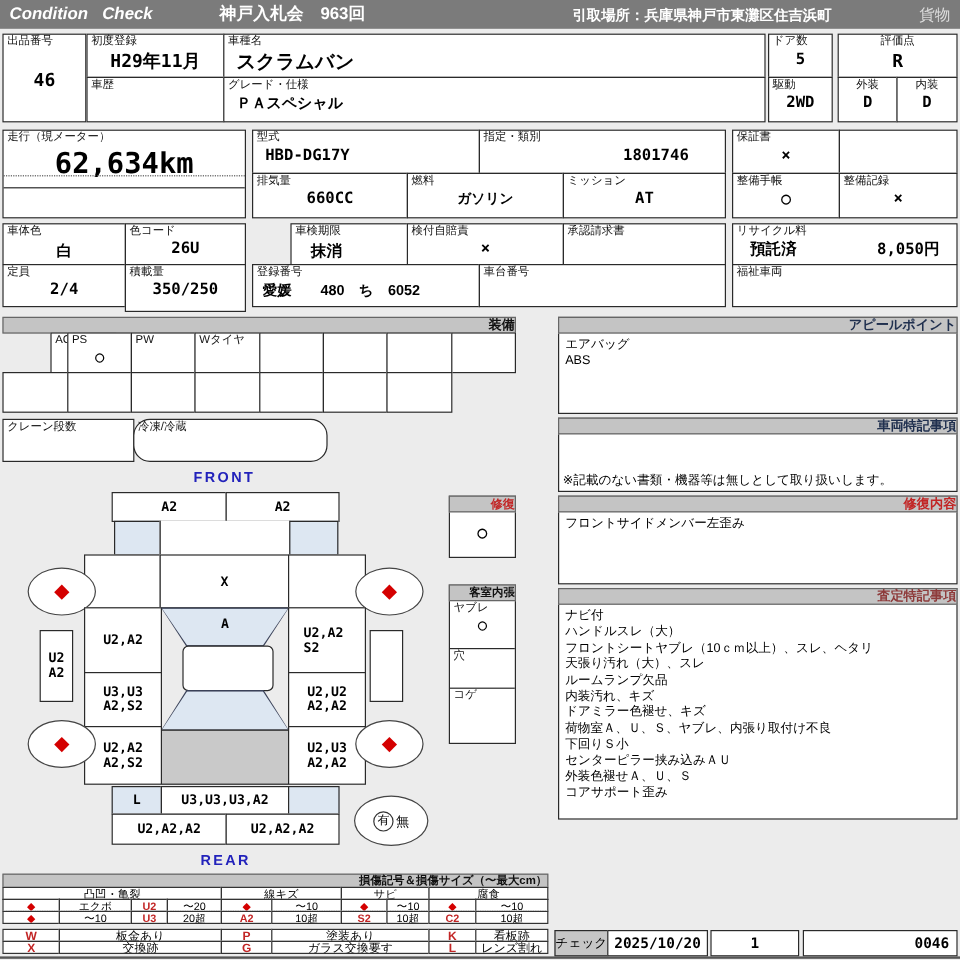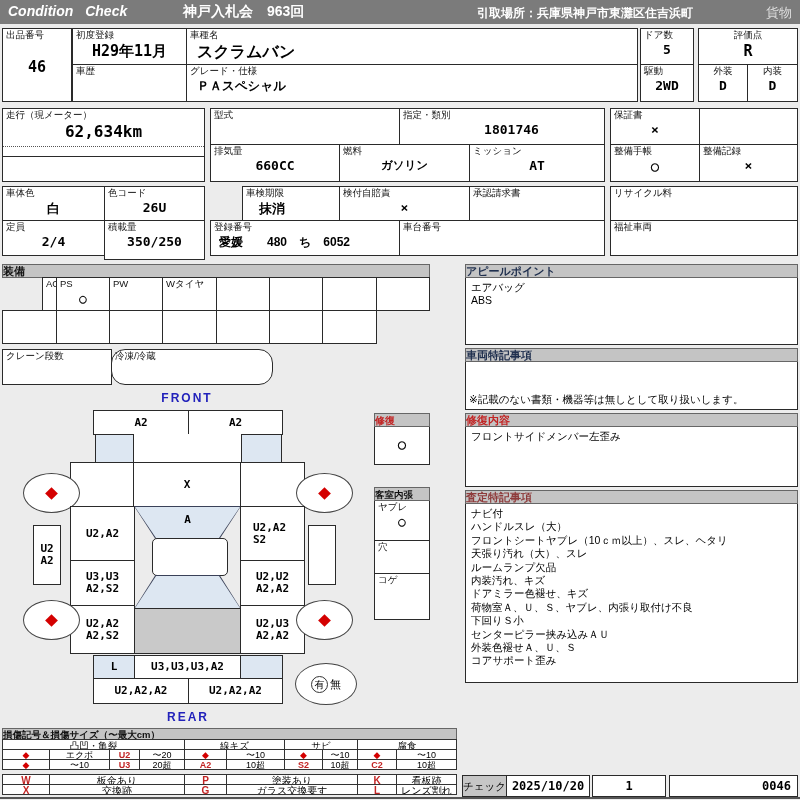--- a/index.html
+++ b/index.html
@@ -3,21 +3,21 @@
 <meta charset="utf-8">
 <style>
   html,body{margin:0;padding:0;}
   body{background:#e9e9e9;font-family:"Liberation Sans","DejaVu Sans",sans-serif;color:#000;}
   #page{position:relative;width:800px;height:800px;background:#ececec;overflow:hidden;}
   .b{position:absolute;box-sizing:border-box;border:1px solid #2a2a2a;background:#fff;}
   .nb{position:absolute;box-sizing:border-box;}
   .lbl{font-size:9.5px;color:#111;padding:1px 3px;line-height:1.15;white-space:nowrap;display:block;}
   .cv{display:block;text-align:center;font-weight:bold;font-family:"DejaVu Sans Mono","Liberation Mono",monospace;color:#000;}
   .jv{display:block;font-weight:bold;color:#000;}
-  .bar{position:absolute;box-sizing:border-box;background:#c4c4c4;border:1px solid #666;text-align:left;font-weight:bold;color:#20304f;}
+  .bar{position:absolute;box-sizing:border-box;background:#c4c4c4;border:1px solid #666;text-align:right;font-weight:bold;color:#20304f;}
   .redtxt{color:#c22525 !important;}
   .darkred{color:#8e3b3b !important;}
   .glass{background:#dde7f2;}
   .cargo{background:#c9c9c9;}
   .graycell{background:#c6c6c6;}
   .dv{font-family:"DejaVu Sans Mono","Liberation Mono",monospace;font-weight:bold;font-size:11px;line-height:12px;text-align:center;white-space:pre-line;color:#000;}
   .ell{position:absolute;box-sizing:border-box;border:1px solid #444;border-radius:50%;background:#fff;display:flex;align-items:center;justify-content:center;}
   .dia{width:9px;height:9px;background:#d40000;transform:rotate(45deg);}
   .trap{position:absolute;box-sizing:border-box;}
   .trap .outer{position:absolute;inset:0;background:#3a4158;}
@@ -76,30 +76,31 @@
     <span class="lbl" style="text-align:center;">外装</span>
     <span class="cv" style="font-size:13px;">D</span>
   </div>
   <div class="b" style="left:747px;top:64px;width:51px;height:38px;">
     <span class="lbl" style="text-align:center;">内装</span>
     <span class="cv" style="font-size:13px;">D</span>
   </div>
 
   <div class="b" style="left:2px;top:108px;width:203px;height:74px;">
     <span class="lbl">走行（現メーター）</span>
-    <span class="cv" style="font-size:16px;">62,634km</span>
+    <span class="cv" style="font-size:24px;">62,634km</span>
     <div class="nb" style="left:0;top:37px;width:100%;border-top:1px dotted #555;"></div>
     <div class="nb" style="left:0;top:47px;width:100%;border-top:1px solid #2a2a2a;"></div>
   </div>
   <div class="b" style="left:210px;top:108px;width:190px;height:37px;">
     <span class="lbl">型式</span>
+    <span class="cv" style="font-size:13px;text-align:left;padding-left:10px;">HBD-DG17Y</span>
   </div>
   <div class="b" style="left:399px;top:108px;width:206px;height:37px;">
     <span class="lbl">指定・類別</span>
-    <div class="nb" style="left:12px;top:13px;width:100%;display:flex;justify-content:center;padding:0 30px 0 25px;box-sizing:border-box;">
+    <div class="nb" style="left:0;top:13px;width:100%;display:flex;justify-content:flex-end;padding:0 30px 0 25px;box-sizing:border-box;">
       <span class="cv" style="font-size:13px;">18017</span>
       <span class="cv" style="font-size:13px;">46</span>
     </div>
   </div>
   <div class="b" style="left:210px;top:144px;width:130px;height:38px;">
     <span class="lbl">排気量</span>
     <span class="cv" style="font-size:13px;">660CC</span>
   </div>
   <div class="b" style="left:339px;top:144px;width:131px;height:38px;">
     <span class="lbl">燃料</span>
@@ -152,20 +153,24 @@
   </div>
   <div class="b" style="left:210px;top:220px;width:190px;height:36px;">
     <span class="lbl">登録番号</span>
     <span class="jv" style="font-size:12px;padding-left:8px;">愛媛　　480　ち　6052</span>
   </div>
   <div class="b" style="left:399px;top:220px;width:206px;height:36px;">
     <span class="lbl">車台番号</span>
   </div>
   <div class="b" style="left:610px;top:186px;width:188px;height:35px;">
     <span class="lbl">リサイクル料</span>
+    <div class="nb" style="left:0;top:12px;width:100%;display:flex;justify-content:space-between;padding:0 14px;box-sizing:border-box;">
+      <span class="jv" style="font-size:13px;">預託済</span>
+      <span class="cv" style="font-size:13px;">8,050円</span>
+    </div>
   </div>
   <div class="b" style="left:610px;top:220px;width:188px;height:36px;">
     <span class="lbl">福祉車両</span>
   </div>
 
   <div class="bar" style="left:2px;top:264px;width:428px;height:14px;font-size:11px;line-height:13px;color:#111;">装備</div>
   <div class="b" style="left:2px;top:277px;width:55px;height:34px;margin-left:40px;">
     <span class="lbl">AC</span>
     <span class="cv" style="font-size:13px;">○</span>
   </div>

